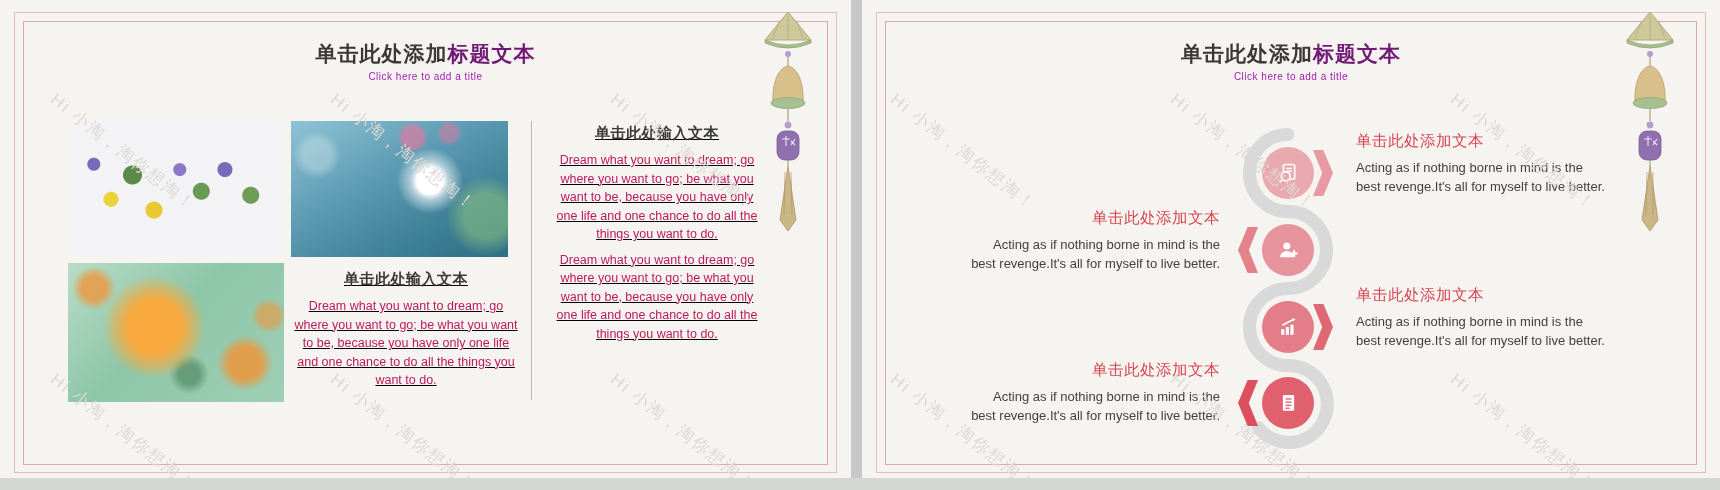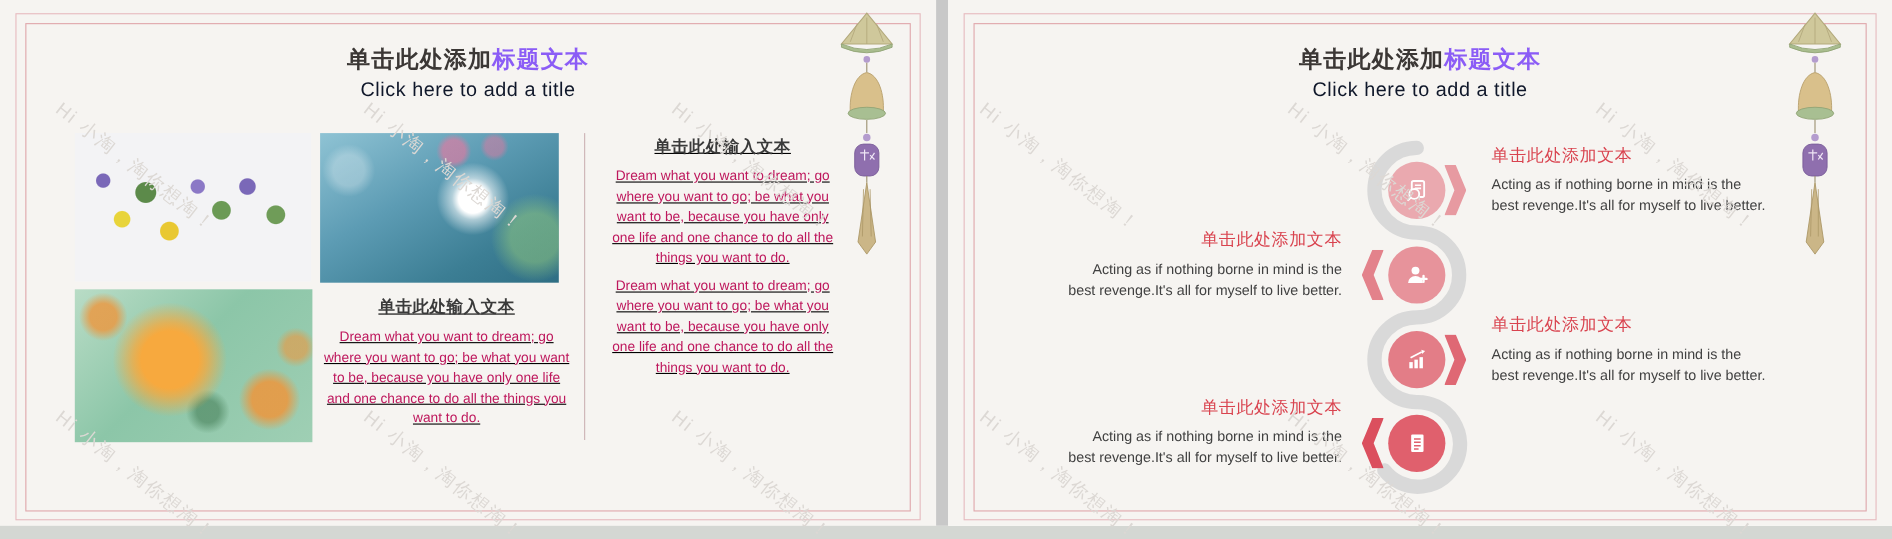--- a/index.html
+++ b/index.html
@@ -15,22 +15,22 @@
   .bottom-strip { position:absolute; top:478px; left:0; width:1720px; height:12px; background:#d4d7d3; }
 
   .frame-outer { position:absolute; left:14px; right:14px; top:12px; bottom:5px;
                  border:1px solid #e6babe; pointer-events:none; }
   .frame-inner { position:absolute; left:23px; right:23px; top:21px; bottom:13px;
                  border:1px solid #dfa6ab; pointer-events:none; }
 
   
   .title-wrap { position:absolute; top:40px; left:0; right:0; text-align:center; }
   .title-line { font-size:21px; font-weight:bold; letter-spacing:1px; color:#3b3735; }
-  .title-line .hl { color:#8b5cf6; }
-  .subtitle { margin-top:3px; font-size:18px; color:#0f172a; letter-spacing:0.5px; }
+  .title-line .hl { color:#701a75; }
+  .subtitle { margin-top:3px; font-size:10px; color:#a21caf; letter-spacing:0.5px; }
 
   
   .wind-chime { position:absolute; top:10px; left:757px; width:62px; height:222px; }
 
   
   .photo { position:absolute; }
   #photo-1 { left:68px; top:121px; width:215px; height:135px;
     background:
       radial-gradient(circle at 12% 32%, #7a68b8 0 6px, transparent 7px),
       radial-gradient(circle at 20% 58%, #e8d43a 0 7px, transparent 8px),

